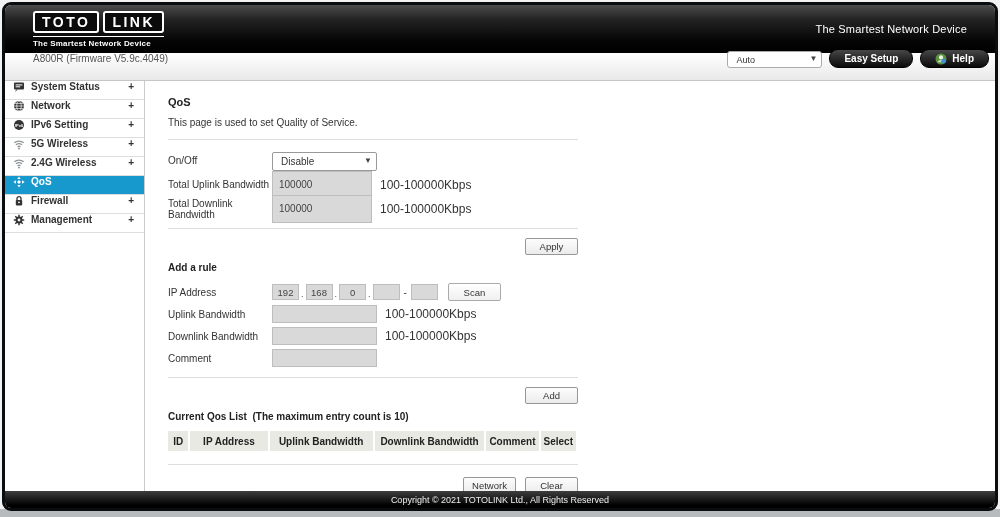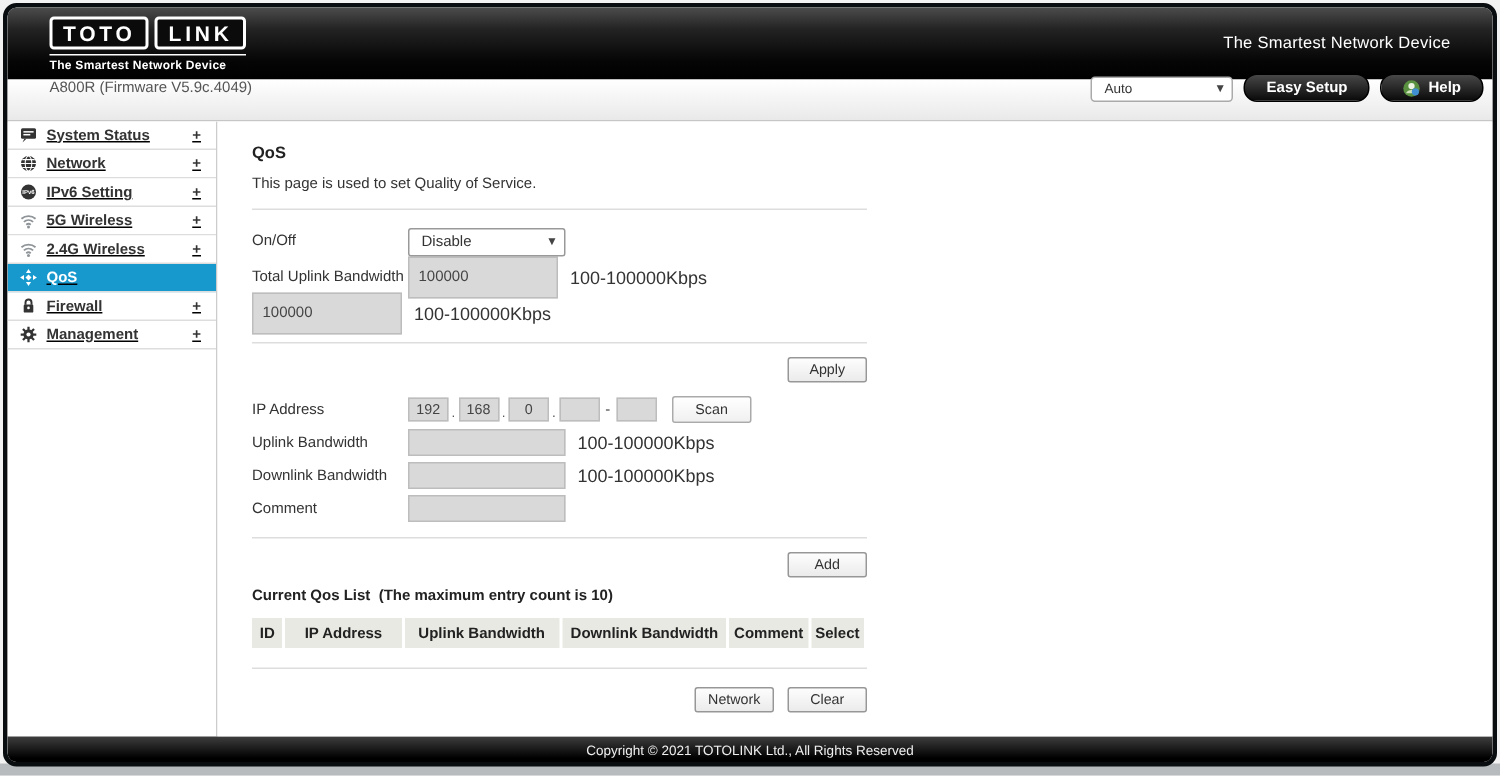--- a/index.html
+++ b/index.html
@@ -31,22 +31,22 @@
                  border:1px solid #aaa; border-radius:3px; background:#fff; padding:0 14px 0 8px; color:#333;
                  font-family:"Liberation Sans", sans-serif; }
   .select-arrow { position:absolute; right:5px; top:50%; transform:translateY(-54%); font-size:8px; color:#444; pointer-events:none; }
   .black-btn { height:19px; background:linear-gradient(180deg,#474747,#0a0a0a); border:1px solid #000;
                border-radius:9px; color:#fff; font-size:10px; font-weight:bold; padding:0 14px;
                display:flex; align-items:center; gap:5px; cursor:pointer; font-family:"Liberation Sans", sans-serif; }
 
   
   .content { flex:1; display:flex; background:#fff; overflow:hidden; }
   .sidebar { width:140px; flex:0 0 140px; border-right:1px solid #ccc; }
-  .side-item { height:19px; display:flex; align-items:center; padding:0 10px 0 8px;
-               border-bottom:1px solid #ddd; cursor:pointer; background:#fff;text-decoration:underline; }
+  .side-item { height:19px; display:flex; padding:0 10px 0 8px;
+               border-bottom:1px solid #ddd; cursor:pointer; background:#fff; }
   .side-item .icon { width:12px; height:12px; margin-right:6px; flex:0 0 12px; display:flex; }
   .side-item .icon svg { width:12px; height:12px; }
   .side-label { font-size:10px; font-weight:bold; color:#333; flex:1; }
   .side-plus { font-size:10px; font-weight:bold; color:#333; }
   .side-item.active { background:#1899cd; }
   .side-item.active .side-label, .side-item.active .side-plus { color:#fff; }
 
   
   .main { flex:1; padding:15px 0 0 23px; background:#fff; position:relative; }
   .col { width:410px; }
@@ -268,30 +268,32 @@
           </span>
         </div>
 
         <div class="frow">
           <span class="flabel">Total Uplink Bandwidth</span>
           <input class="gray-input" type="text" disabled="" value="100000" style="">
           <span class="hint">100-100000Kbps</span>
         </div>
 
         <div class="frow">
+          <span class="flabel">Total Downlink Bandwidth</span>
           <input class="gray-input" type="text" disabled="" value="100000" style="">
           <span class="hint">100-100000Kbps</span>
         </div>
 
         <div class="hr" style="margin-top:8px;"></div>
 
         <div class="btn-row">
           <button class="btn">Apply</button>
         </div>
 
+        <div class="section-title">Add a rule</div>
 
         <div class="ip-row">
           <span class="flabel">IP Address</span>
           <input class="ip-box" type="text" disabled="" value="192" style="">
           <span class="ip-dot">.</span>
           <input class="ip-box" type="text" disabled="" value="168" style="">
           <span class="ip-dot">.</span>
           <input class="ip-box" type="text" disabled="" value="0" style="">
           <span class="ip-dot">.</span>
           <input class="ip-box" type="text" value="" style="">

